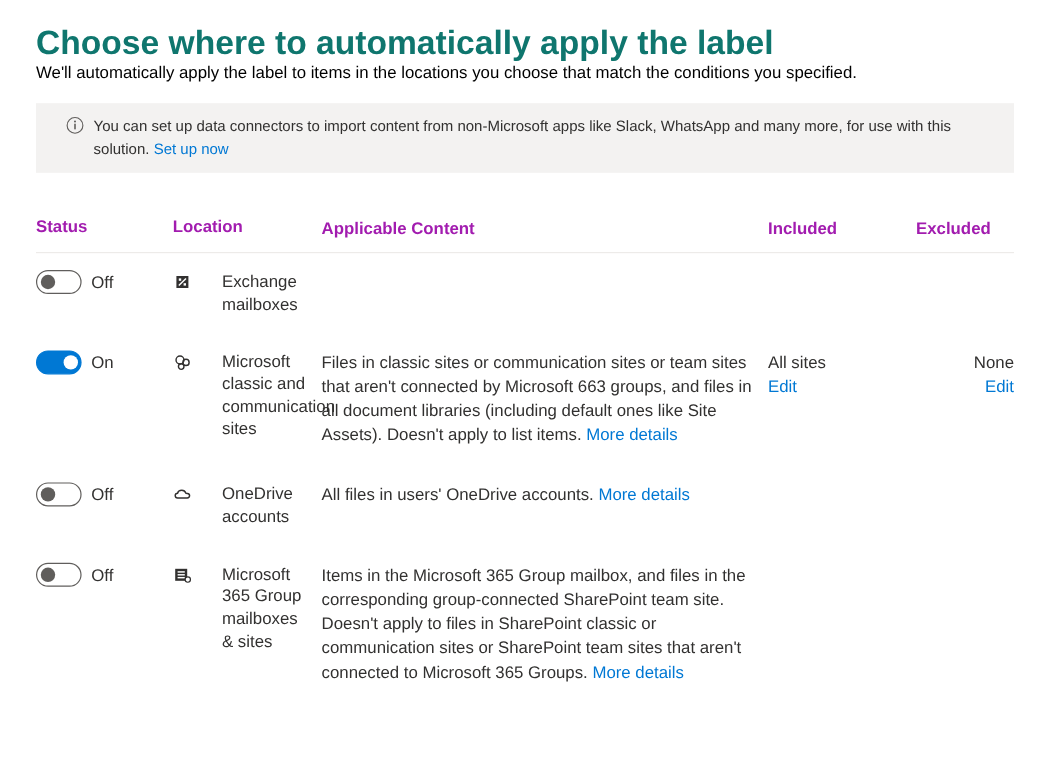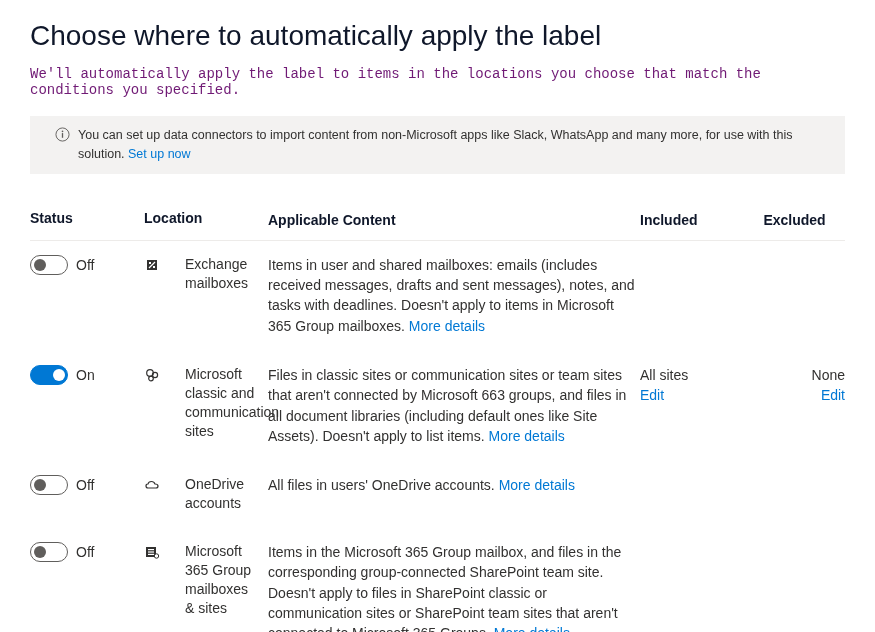--- a/index.html
+++ b/index.html
@@ -6,29 +6,27 @@
   body {
     font-family: "Segoe UI", -apple-system, sans-serif;
     font-size: 14px;
     color: #323130;
     background: #fff;
     padding: 20px 30px;
     width: 875px;
   }
   h1 {
     font-size: 28px;
-    font-weight: 400;
-    color: #0f172a;
-    margin-bottom: 14px;
+    font-weight: 700;
+    color: #0f766e;
   }
   .subtitle {
     font-size: 14px;
-    color: #701a75;
+    color: #000000;
     margin-bottom: 18px;
-    font-family: Liberation Mono, monospace;
   }
   .info-banner {
     background: #f3f2f1;
     padding: 10px 25px;
     display: flex;
     align-items: flex-start;
     gap: 8px;
     font-size: 12.5px;
     color: #323130;
     line-height: 1.5;
@@ -45,21 +43,21 @@
   .table { width: 100%; }
   .row {
     display: flex;
     align-items: flex-start;
     padding: 14px 0;
     border-bottom: 1px solid transparent;
   }
   .header-row {
     font-weight: 600;
     font-size: 14px;
-    color: #0f172a;
+    color: #a21caf;
     padding-bottom: 10px;
     border-bottom: 1px solid #edebe9;
   }
   .col-status  { width: 96px; display: flex; align-items: center; gap: 8px; flex-shrink: 0; }
   .col-loc     { width: 142px; display: flex; align-items: flex-start; gap: 8px; flex-shrink: 0; padding-right: 8px; padding-left: 18px; }
   .col-content { width: 372px; flex-shrink: 0; line-height: 1.45; }
   .col-inc     { width: 104px; flex-shrink: 0; line-height: 1.45; }
   .col-exc     { flex: 1; text-align: right; line-height: 1.45; }
   .header-row .col-exc { text-align: center; }
   .header-row .col-status, .header-row .col-loc { display:block; }
@@ -132,21 +130,20 @@
           <div class="knob"></div>
         </div>
         <span class="toggle-label">Off</span>
       </div>
       <div class="col-loc">
         <svg viewBox="0 0 16 16" class="loc-icon">
           <use href="#ic-exchange"></use>
         </svg>
         <div class="loc-label">Exchange mailboxes</div>
       </div>
-      <div class="col-content"><span>Items in user and shared mailboxes: emails (includes received messages, drafts and sent messages), notes, and tasks with deadlines. Doesn't apply to items in Microsoft 365 Group mailboxes. </span><a class="link">More details</a></div>
       <div class="col-inc"></div>
       <div class="col-exc"></div>
     </div>
     <div class="row">
       <div class="col-status">
         <div class="toggle on">
           <div class="knob"></div>
         </div>
         <span class="toggle-label">On</span>
       </div>

